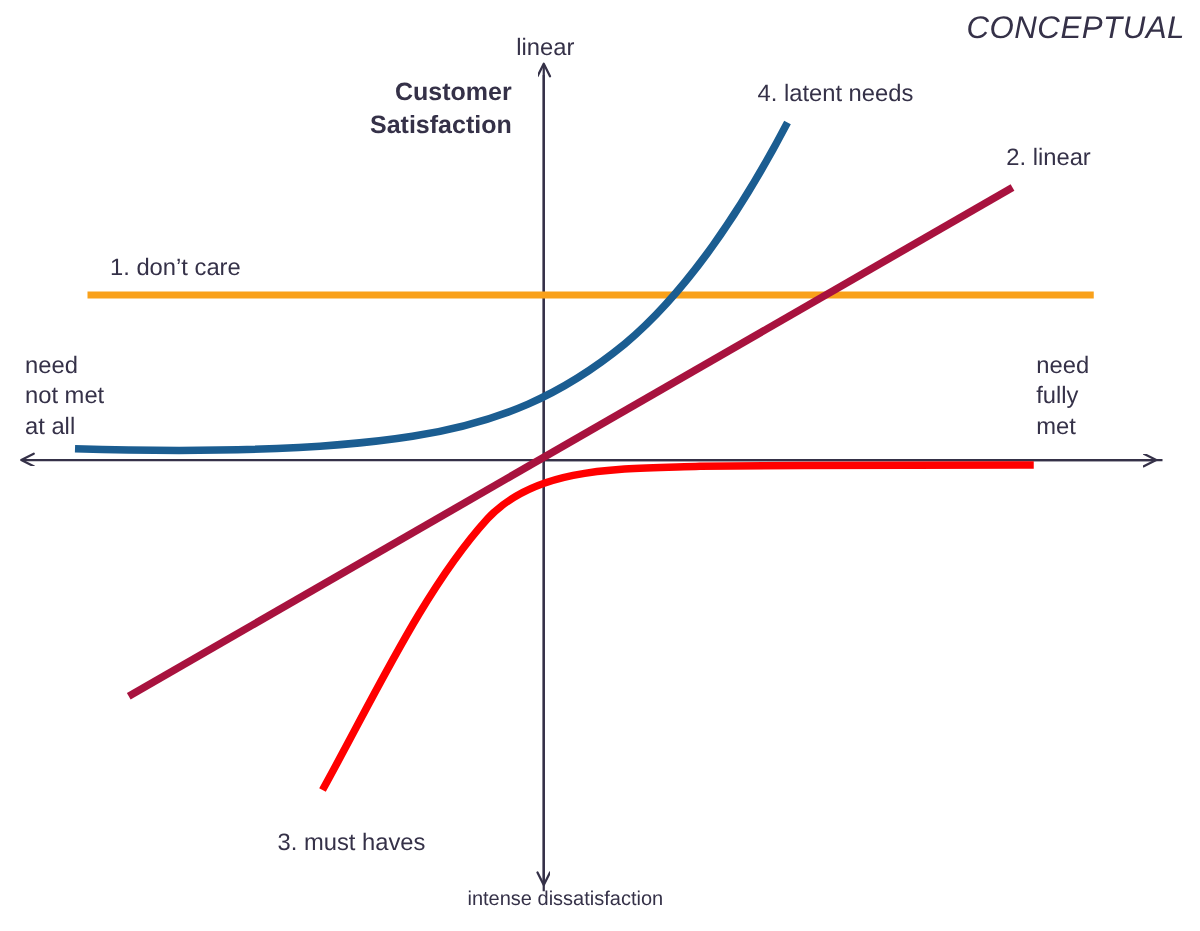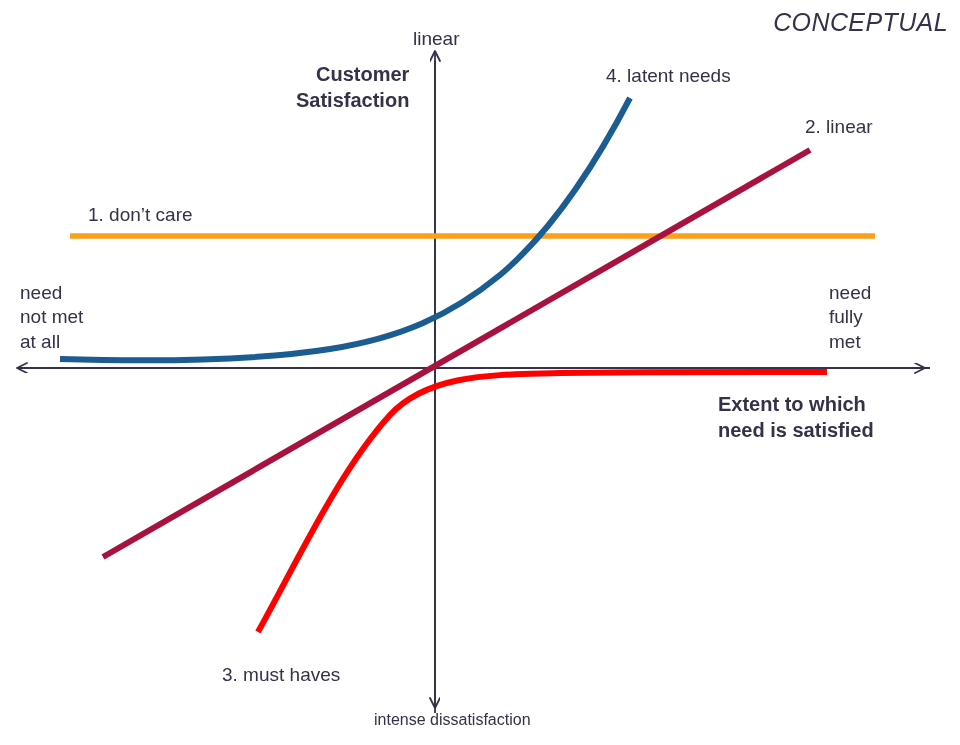--- a/index.html
+++ b/index.html
@@ -111,22 +111,20 @@
     <path d="M 60,359 C 160,362 260,360 330,349 C 400,338 450,316 500,275 C 550,233 595,165 630,98" fill="none" stroke="#1B5D91" stroke-width="6" stroke-linecap="butt"></path>
   </svg>
 
   <div class="lbl lbl-conceptual">CONCEPTUAL</div>
 
   <div class="lbl lbl-axis-title lbl-cust-sat" style="white-space: pre;">Customer
 Satisfaction</div>
   <div class="lbl lbl-delight">linear</div>
   <div class="lbl lbl-intense">intense dissatisfaction</div>
 
-  <div class="lbl lbl-axis-title lbl-extent" style="white-space: pre;">Extent to which
-need is satisfied</div>
   <div class="lbl lbl-need-left" style="white-space: pre;">need
 not met
 at all</div>
   <div class="lbl lbl-need-right" style="white-space: pre;">need
 fully
 met</div>
 
   <div class="lbl lbl-curve lbl-dontcare">1. don’t care</div>
   <div class="lbl lbl-curve lbl-linear">2. linear</div>
   <div class="lbl lbl-curve lbl-musthaves">3. must haves</div>

